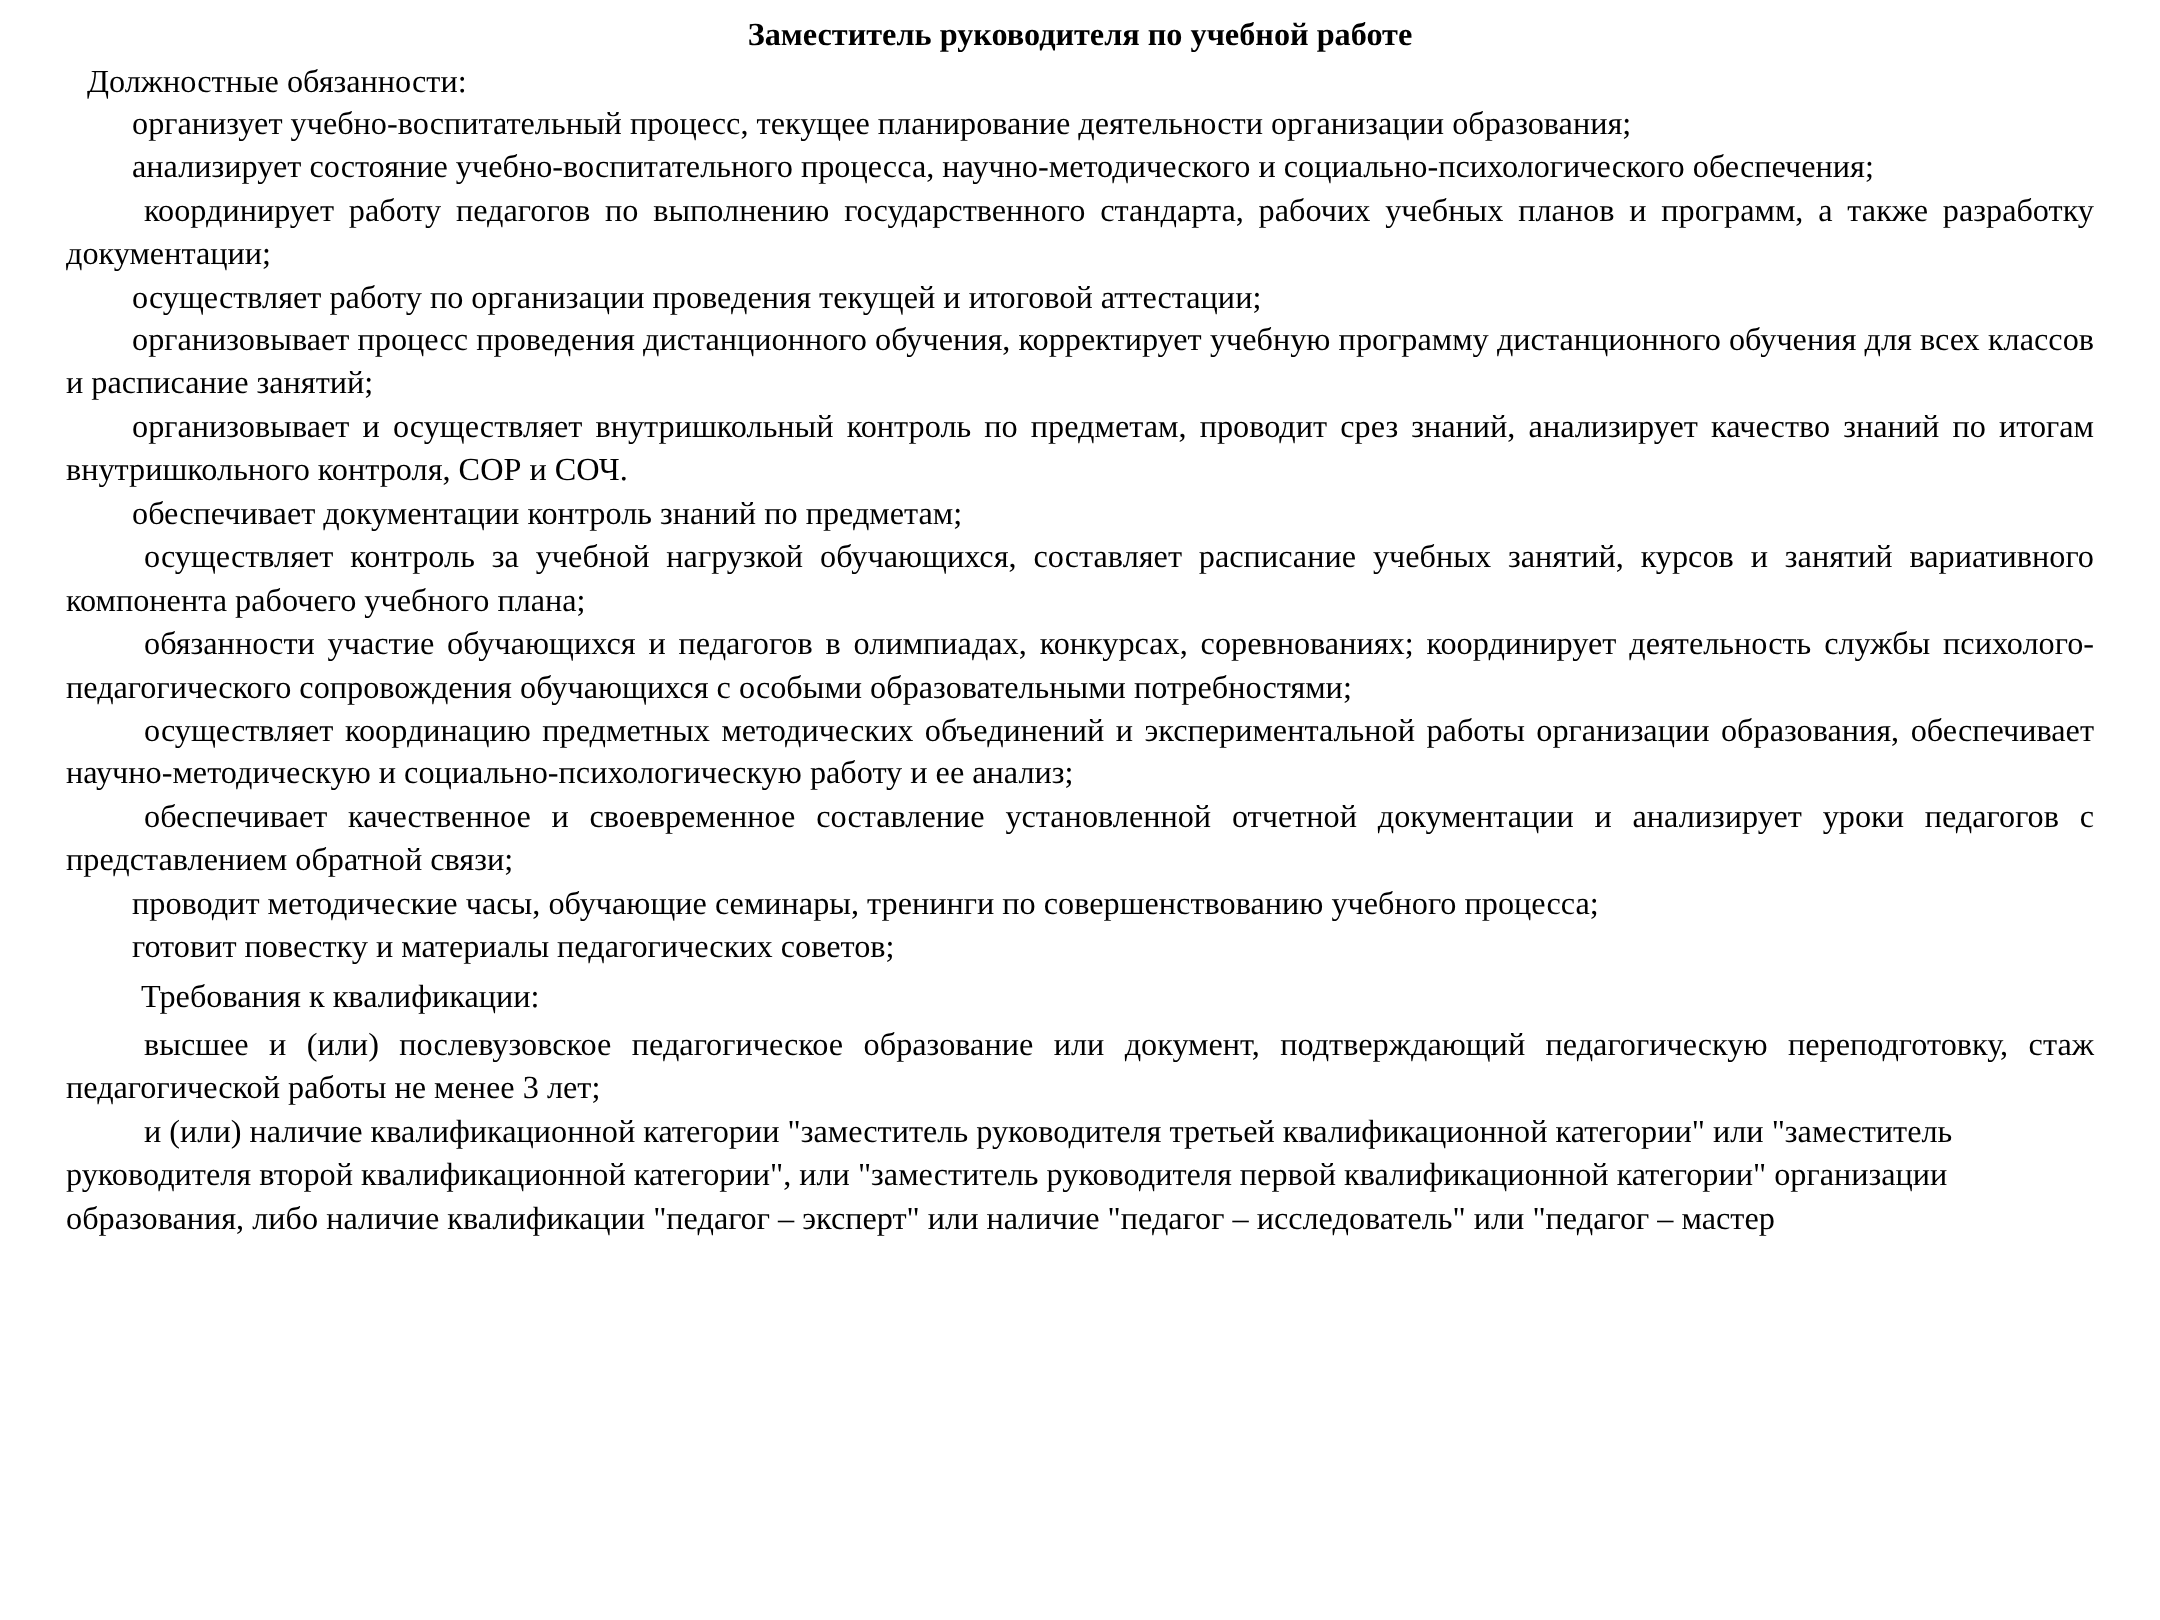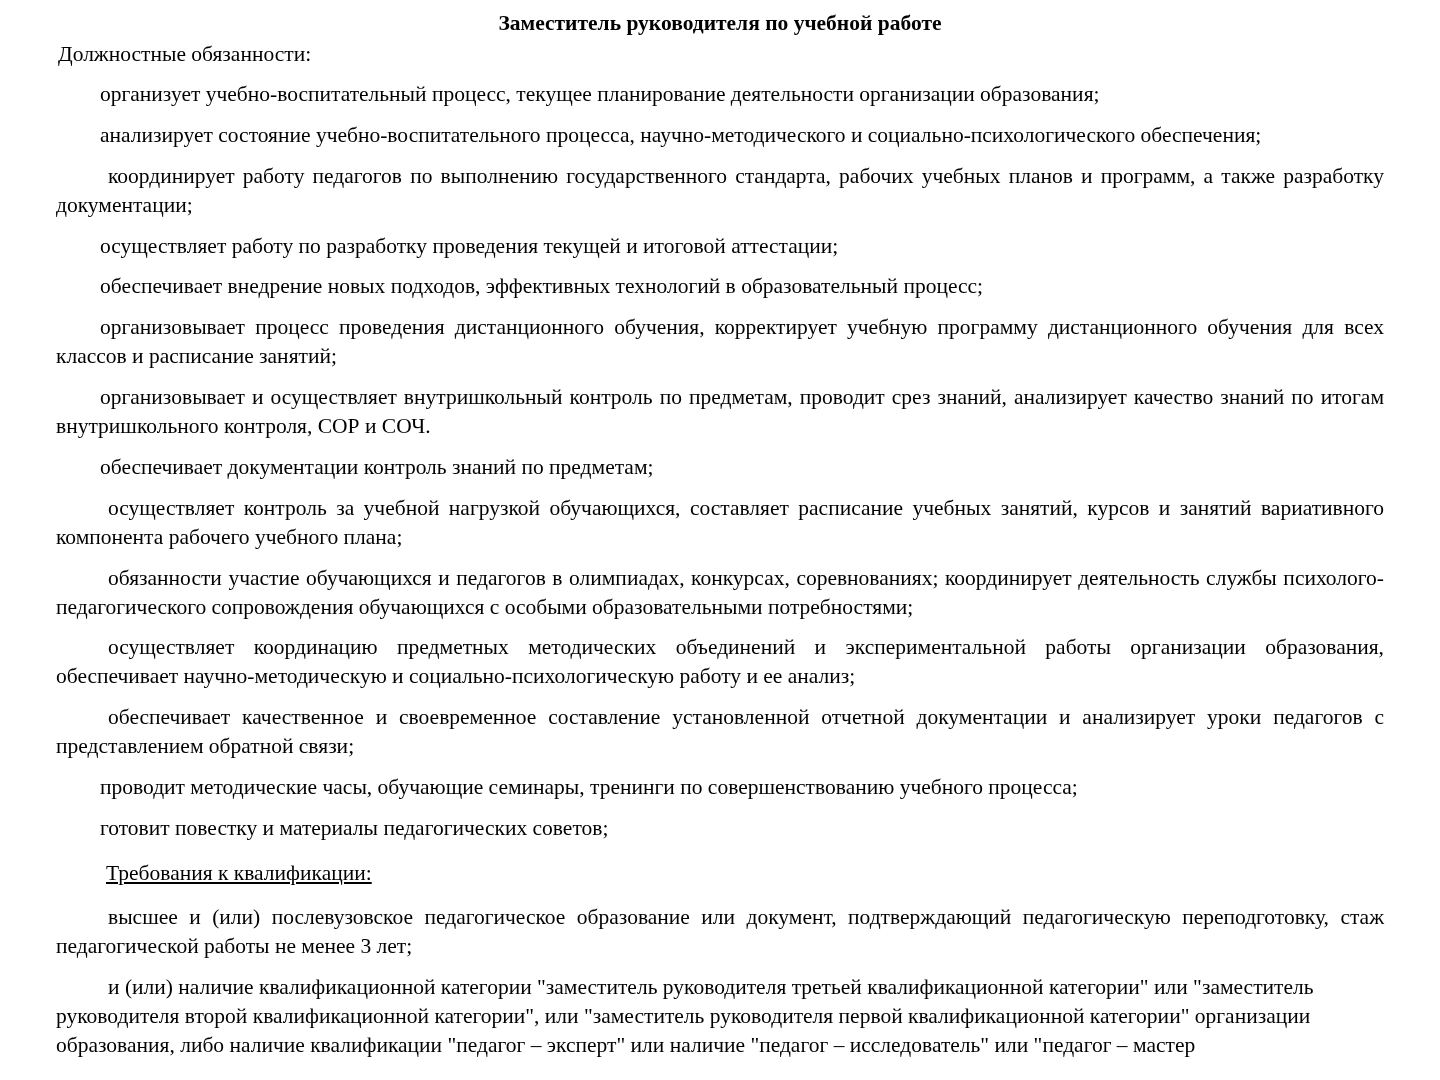--- a/index.html
+++ b/index.html
@@ -31,27 +31,26 @@
     font-weight: normal;
     font-size: 21.5px;
     line-height: 1.32;
     margin: 0 0 0 0;
     text-indent: 14px;
   }
   .section-heading-underline {
     font-size: 21.5px;
     line-height: 1.32;
     text-indent: 46px;
-    text-decoration: underline;
-    margin: 16px;
+    margin: 4px;
   }
   p.para {
     font-size: 21.5px;
     line-height: 1.345;
-    margin: 12px;
+    margin: 0;
     text-align: justify;
     text-indent: 44px;
     hyphens: none;
   }
   p.para.indent-wide {
     text-indent: 52px;
   }
   p.para.last-left {
     text-align: left;
   }
@@ -61,22 +60,21 @@
 
 <div class="page">
 
   <div class="doc-title">Заместитель руководителя по учебной работе</div>
 
   <div class="section-heading">Должностные обязанности:</div>
 
   <p class="para">организует учебно-воспитательный процесс, текущее планирование деятельности организации образования;</p>
   <p class="para">анализирует состояние учебно-воспитательного процесса, научно-методического и социально-психологического обеспечения;</p>
   <p class="para indent-wide">координирует работу педагогов по выполнению государственного стандарта, рабочих учебных планов и программ, а также разработку документации;</p>
-  <p class="para">осуществляет работу по разработку проведения текущей и итоговой аттестации;</p>
-  <p class="para">обеспечивает внедрение новых подходов, эффективных технологий в образовательный процесс;</p>
+  <p class="para">осуществляет работу по организации проведения текущей и итоговой аттестации;</p>
   <p class="para">организовывает процесс проведения дистанционного обучения, корректирует учебную программу дистанционного обучения для всех классов и расписание занятий;</p>
   <p class="para">организовывает и осуществляет внутришкольный контроль по предметам, проводит срез знаний, анализирует качество знаний по итогам внутришкольного контроля, СОР и СОЧ.</p>
   <p class="para">обеспечивает документации контроль знаний по предметам;</p>
   <p class="para indent-wide">осуществляет контроль за учебной нагрузкой обучающихся, составляет расписание учебных занятий, курсов и занятий вариативного компонента рабочего учебного плана;</p>
   <p class="para indent-wide">обязанности участие обучающихся и педагогов в олимпиадах, конкурсах, соревнованиях;     координирует деятельность службы психолого-педагогического сопровождения обучающихся с особыми образовательными потребностями;</p>
   <p class="para indent-wide">осуществляет координацию предметных методических объединений и экспериментальной работы организации образования, обеспечивает научно-методическую и социально-психологическую работу и ее анализ;</p>
   <p class="para indent-wide">обеспечивает качественное и своевременное составление установленной отчетной документации и анализирует уроки педагогов с представлением обратной связи;</p>
   <p class="para">проводит методические часы, обучающие семинары, тренинги по совершенствованию учебного процесса;</p>
   <p class="para">готовит повестку и материалы педагогических советов;</p>
 

